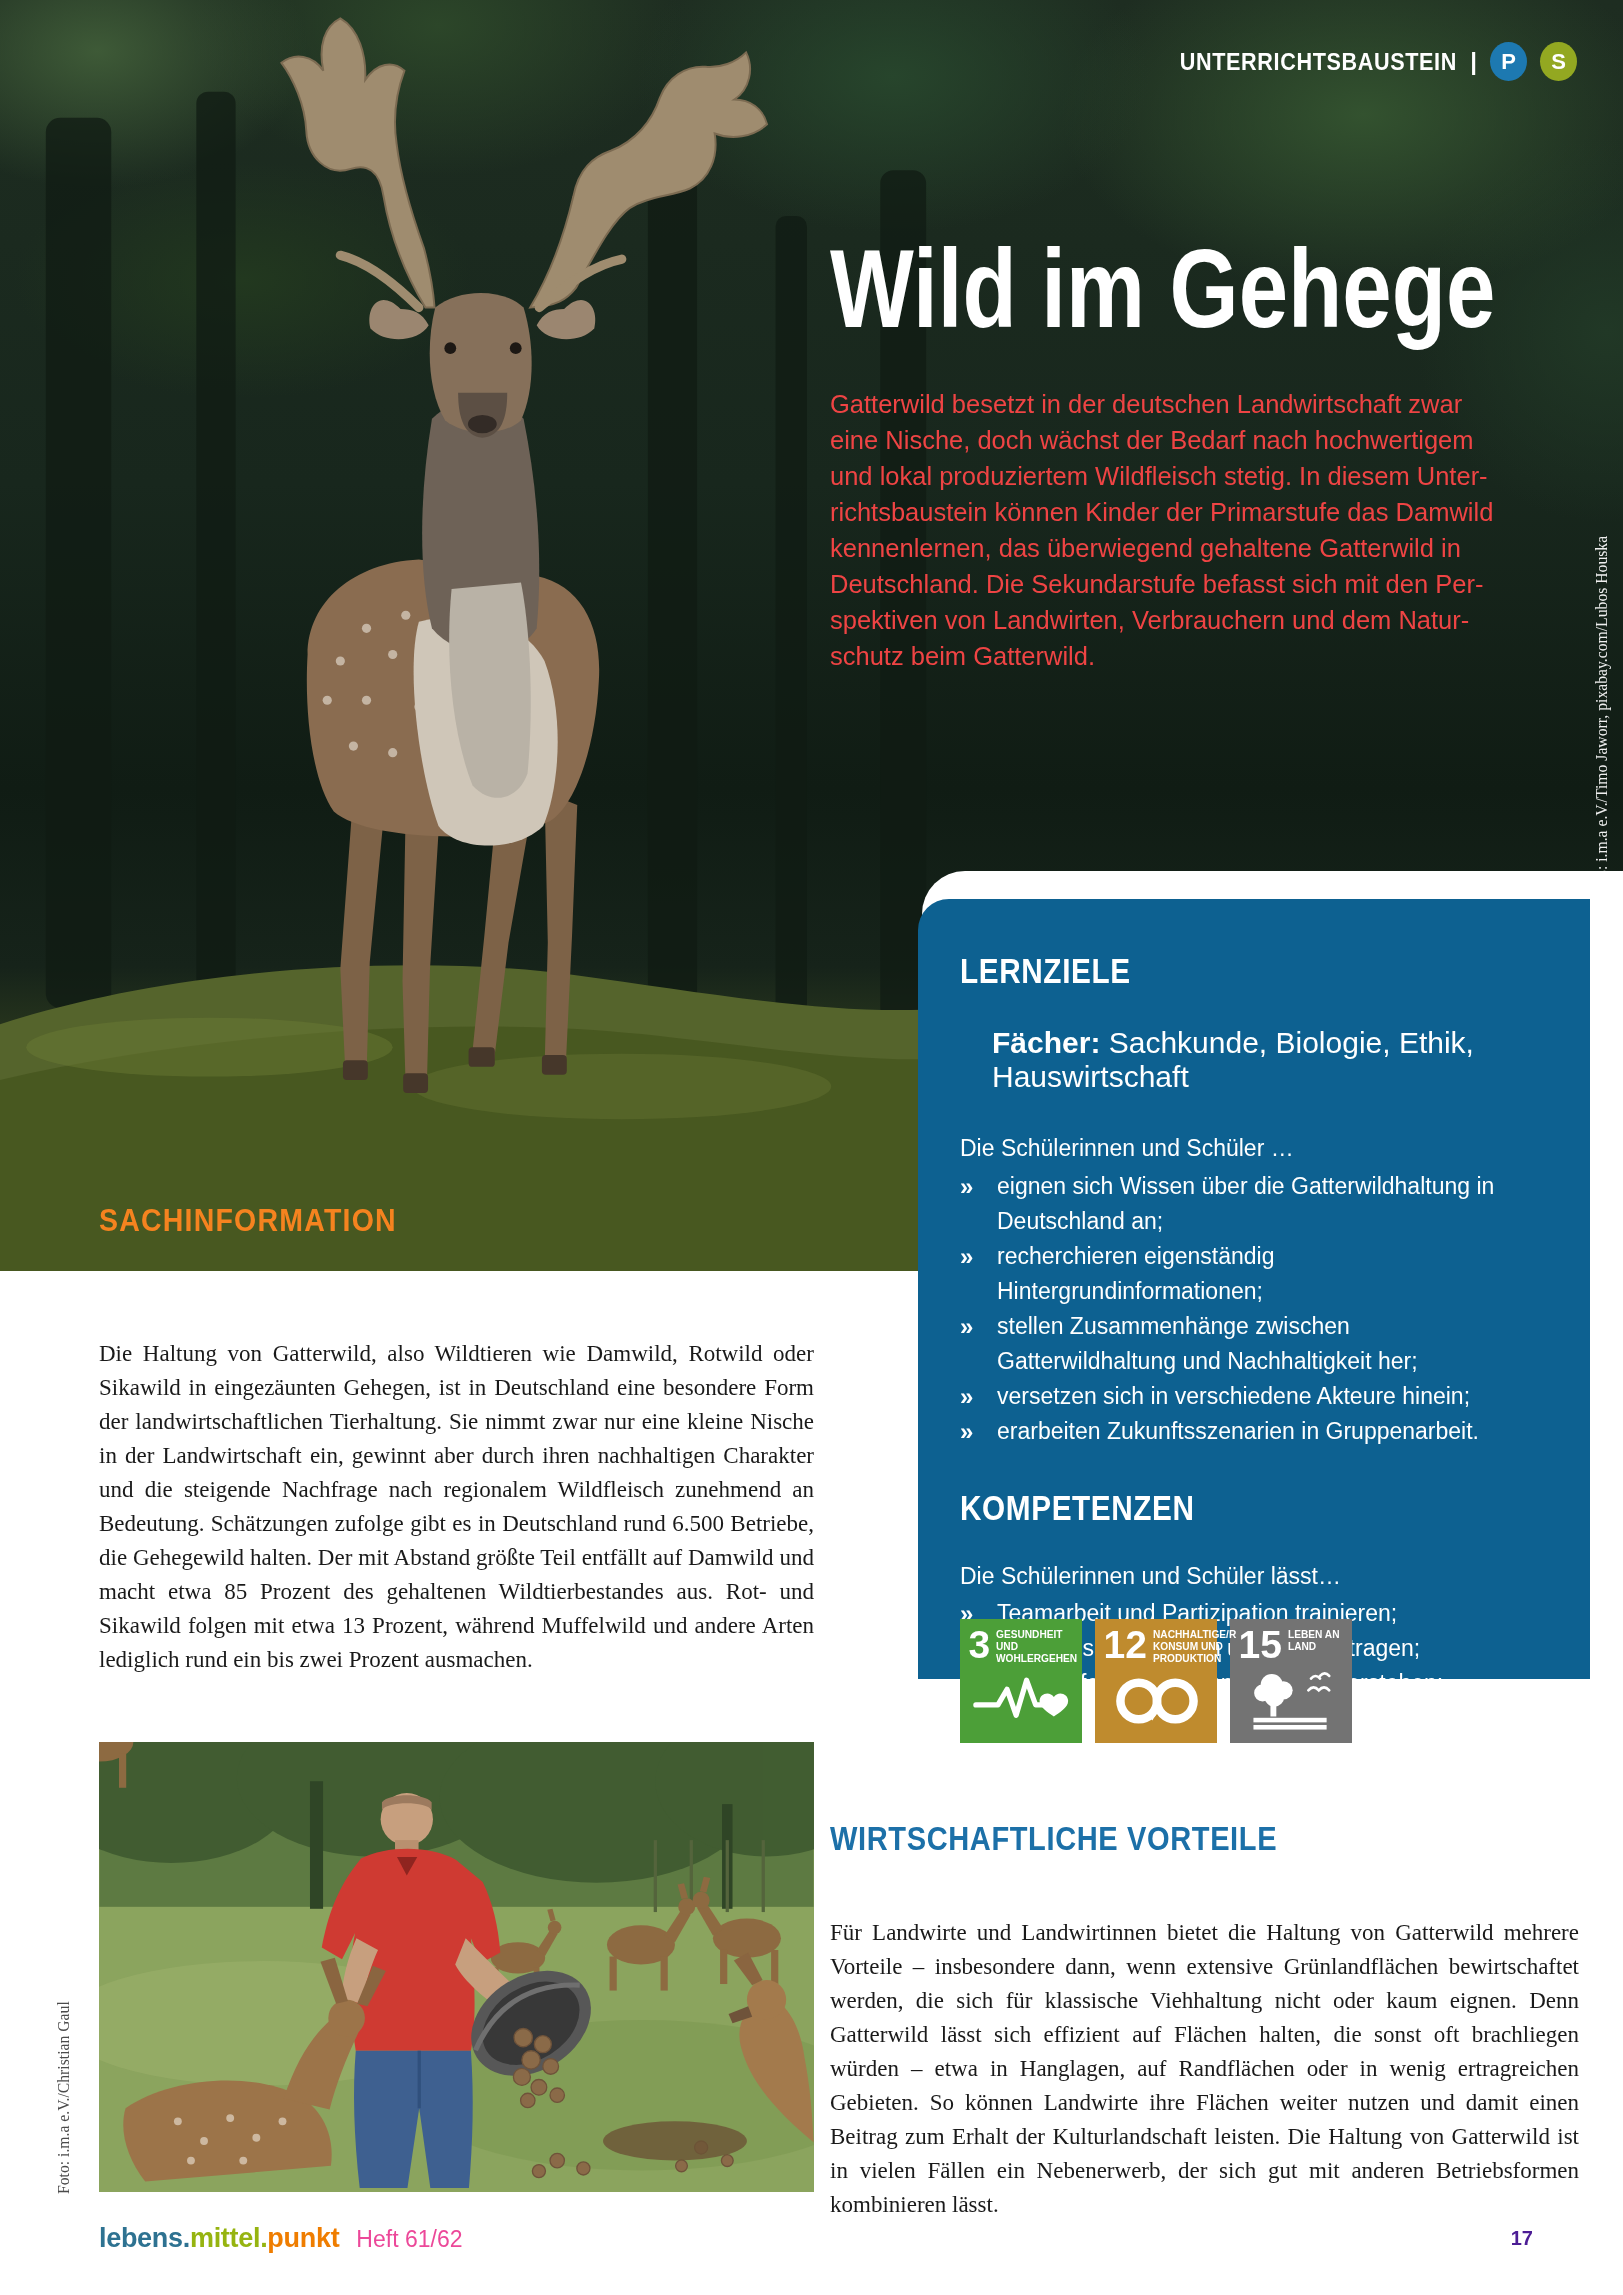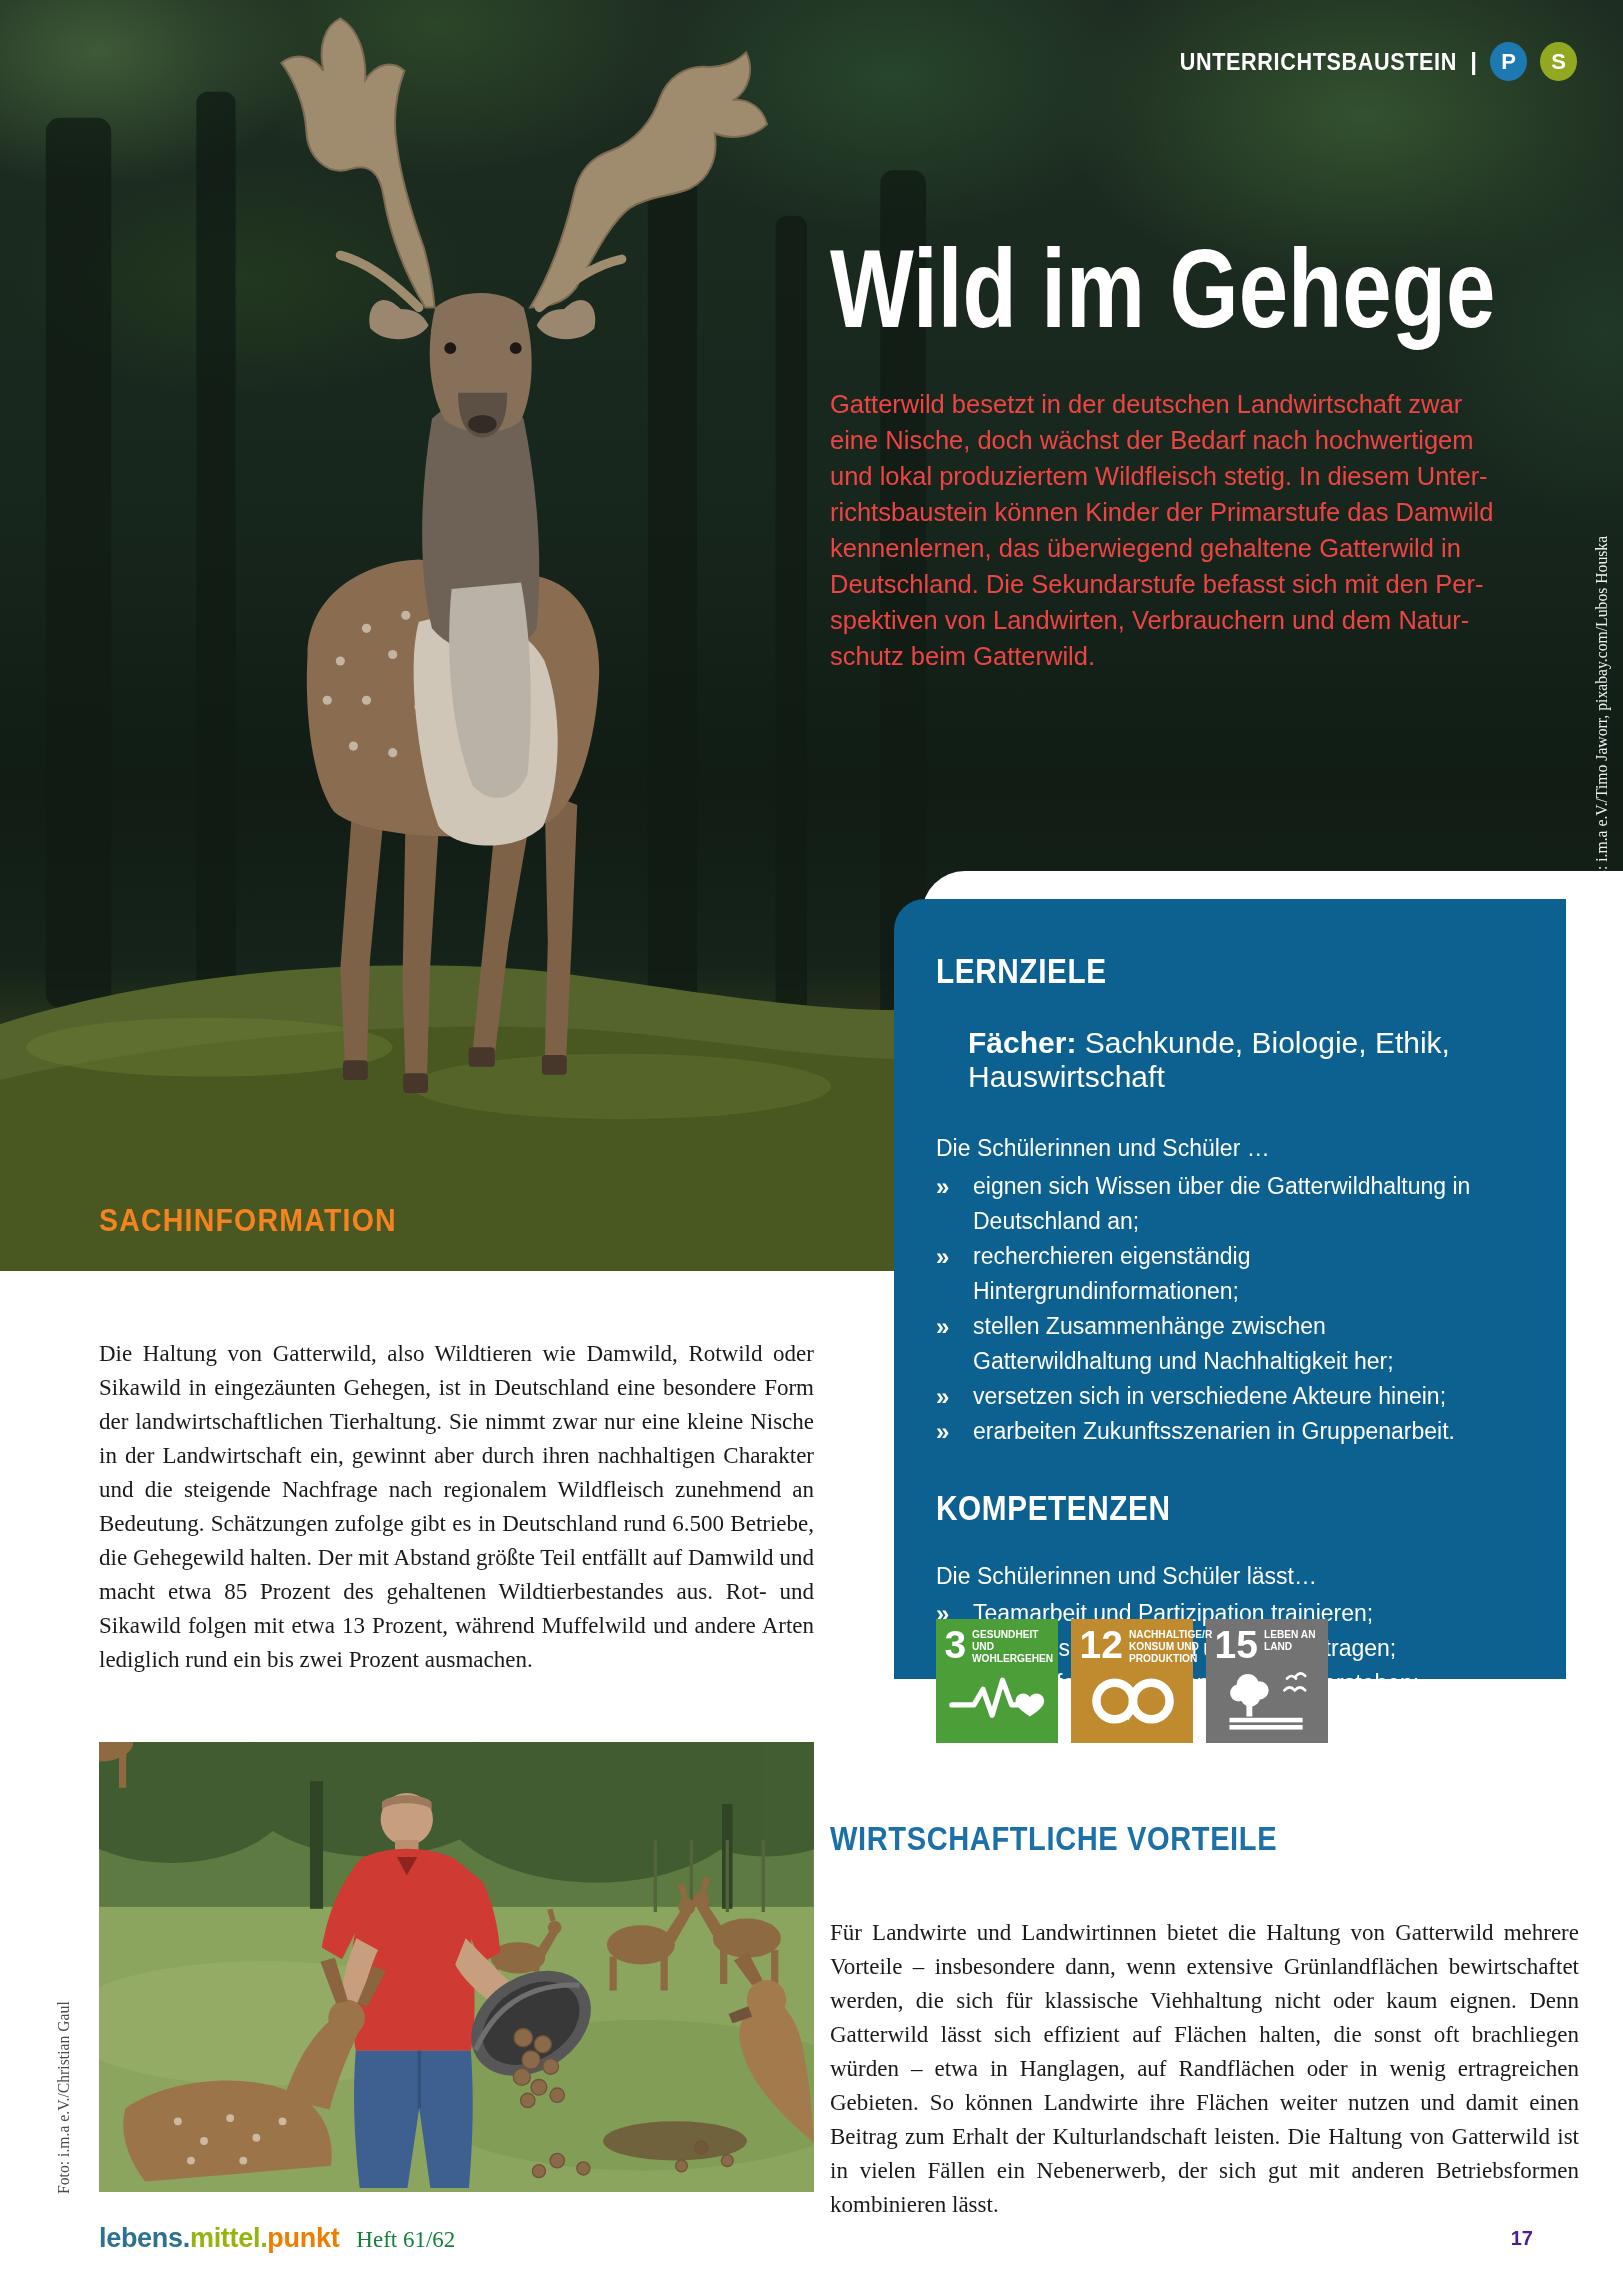--- a/index.html
+++ b/index.html
@@ -35,21 +35,21 @@
     line-height:36px;white-space:pre-line;}
   .credit-right{position:absolute;right:11.8px;top:486px;height:419px;color:#efefef;
     font-family:"Liberation Serif",serif;font-size:15.7px;writing-mode:vertical-rl;transform:rotate(180deg);
     white-space:nowrap;}
   .sachinfo{position:absolute;left:99px;top:1203px;color:#f5831f;font-weight:bold;font-size:31px;
     letter-spacing:1.3px;transform:scaleX(.92);transform-origin:left;}
 
   
   .white-wrap{position:absolute;left:922px;top:871px;width:702px;height:868px;background:#fff;
     border-top-left-radius:43px;}
-  .blue-box{position:absolute;left:894px;top:899px;width:672px;height:780px;background:#0d6191;
+  .blue-box{position:absolute;left:918px;top:899px;width:672px;height:780px;background:#0d6191;
     border-top-left-radius:31px;color:#fff;box-sizing:border-box;padding:52px 95px 0 42px;}
   .panel-h{font-weight:bold;font-size:35px;letter-spacing:0.7px;transform:scaleX(.85);
     transform-origin:left;margin:0 0 35px 0;white-space:nowrap;}
   .faecher{font-size:30px;margin-bottom:41px;margin-left:32px;}
   .faecher b{font-weight:bold;}
   .lead{font-size:23px;margin-bottom:6.5px;}
   ul.goals{list-style:none;margin:0;padding:0;font-size:23px;line-height:35px;}
   ul.goals li{position:relative;padding-left:37px;}
   ul.goals .arr{position:absolute;left:0;top:0;font-weight:bold;font-size:24px;}
   .ko-h{margin-top:39px;}
@@ -78,21 +78,21 @@
   
   .photo2{position:absolute;left:99px;top:1742px;width:715px;height:450px;overflow:hidden;background:#8ba45e;}
   .credit-left{position:absolute;left:55px;top:1932px;height:262px;color:#4b4b4b;
     font-family:"Liberation Serif",serif;font-size:15.7px;writing-mode:vertical-rl;transform:rotate(180deg);
     white-space:nowrap;}
 
   
   .footer{position:absolute;left:99px;top:2223px;display:flex;align-items:baseline;gap:17px;}
   .logo{font-weight:bold;font-size:27px;letter-spacing:-0.3px;}
   .logo .p1{color:#2e7291;} .logo .p2{color:#96b410;} .logo .p3{color:#ef7d00;}
-  .issue{color:#15803d;font-size:23px;font-family:Liberation Serif, serif;}
+  .issue{color:#ec4899;font-size:23px;}
   .pagenum{position:absolute;right:90px;top:2227px;color:#4c1d95;font-weight:bold;font-size:20px;}
 </style>
 </head>
 <body>
 
 <div id="page">
 
   <div class="hero">
     <svg width="949" height="1271" viewBox="0 0 1450 1942">
 

